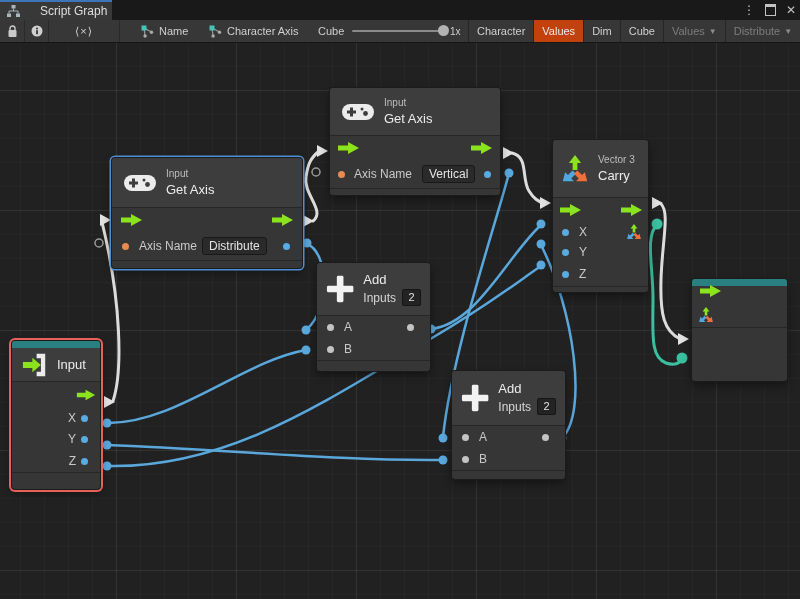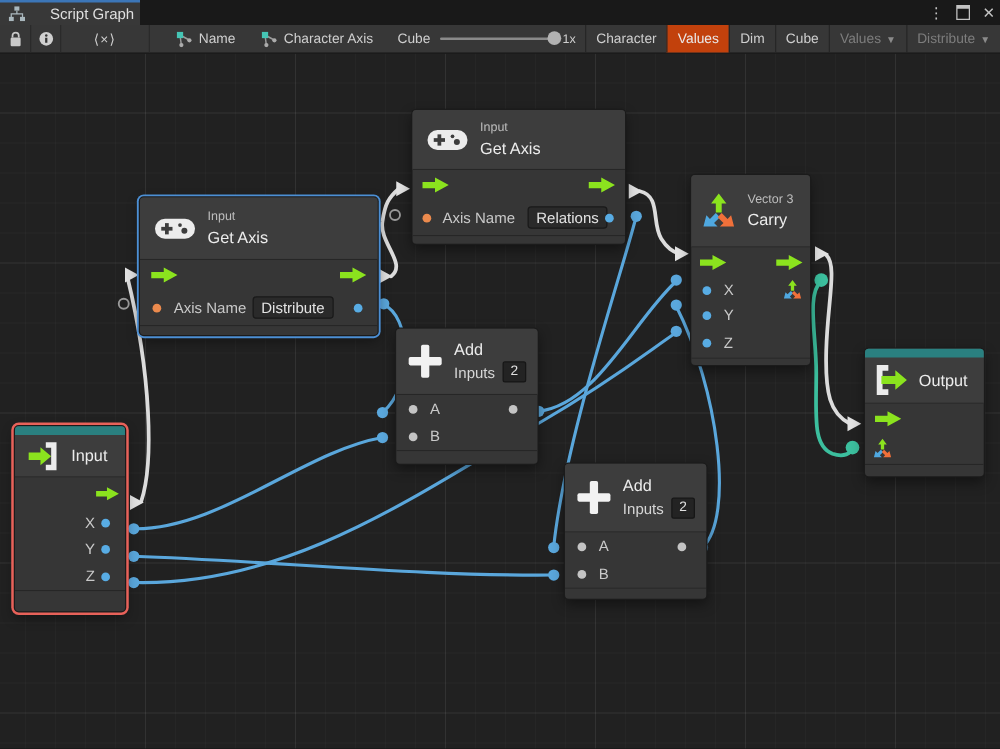--- a/index.html
+++ b/index.html
@@ -146,21 +146,21 @@
       <svg class="farrow" style="left:7px" width="23" height="14" viewBox="0 0 23 14">
           <path d="M1,4.5 H11 V1 L22,7 11,13 V9.5 H1 z" fill="#8BE31E"></path>
         </svg>
       <svg class="farrow" style="right:7px" width="23" height="14" viewBox="0 0 23 14">
           <path d="M1,4.5 H11 V1 L22,7 11,13 V9.5 H1 z" fill="#8BE31E"></path>
         </svg>
     </div>
     <div class="row" style="height:28px;">
       <span class="dot" style="left:8px;background:#EB8A4D"></span>
       <span class="plabel" style="left:24px">Axis Name</span>
-      <span class="field" style="left:92px">Relations</span>
+      <span class="field" style="left:92px">Vertical</span>
       <span class="dot" style="right:9px;background:#58ACE4"></span>
     </div>
     <div class="nfoot" style="height:10px;"></div>
   </div>
 
   <div class="node sel-blue" style="left:112px;top:158px;width:190px;height:110px;">
     <div class="nhead" style="height:50px;">
       <svg width="34" height="22" viewBox="0 0 34 22">
         <rect x="1" y="3" width="32" height="16" rx="8" fill="#ECECEC"></rect>
         <rect x="6" y="9.5" width="9" height="3" fill="#3d3d3d"></rect>
@@ -277,27 +277,20 @@
     </div>
     <div class="row" style="height:24px;">
       <span class="dot" style="left:9px;background:#58ACE4"></span>
       <span class="plabel" style="left:26px">Z</span>
     </div>
     <div class="nfoot" style="height:13px;"></div>
   </div>
 
   <div class="node" style="left:692px;top:279px;width:95px;height:102px;">
     <div class="tealbar"></div>
-    <div class="nhead" style="height:44px;padding:7px 6px 0 6px;gap:7px;box-sizing:border-box;">
-      <svg width="30" height="26" viewBox="0 0 31 28">
-        <path d="M13,1 H3 V27 H13 V22 H8 V6 H13 z" fill="#ECECEC"></path>
-        <path d="M7,10.5 H19 V5.5 L29,14 19,22.5 V17.5 H7 z" fill="#8BE31E"></path>
-      </svg>
-      <div class="ntitle">Output</div>
-    </div>
     <div class="row" style="height:24px;">
       <svg class="farrow" style="left:7px" width="23" height="14" viewBox="0 0 23 14">
           <path d="M1,4.5 H11 V1 L22,7 11,13 V9.5 H1 z" fill="#8BE31E"></path>
         </svg>
     </div>
     <div class="row" style="height:24px;">
       <svg class="farrow" style="left:5px" width="18" height="18" viewBox="0 0 34 34">
         <path d="M17,2 L23.5,10.5 H19.5 V18 H14.5 V10.5 H10.5 z" fill="#8BE31E"></path>
         <path d="M4,30 L6.5,20.5 L9.5,23.5 L14.5,18.5 L18,22 L13,27 L16,30 z" fill="#4FA8E0"></path>
         <path d="M30,30 L27.5,20.5 L24.5,23.5 L19.5,18.5 L16,22 L21,27 L18,30 z" fill="#F0703A"></path>

